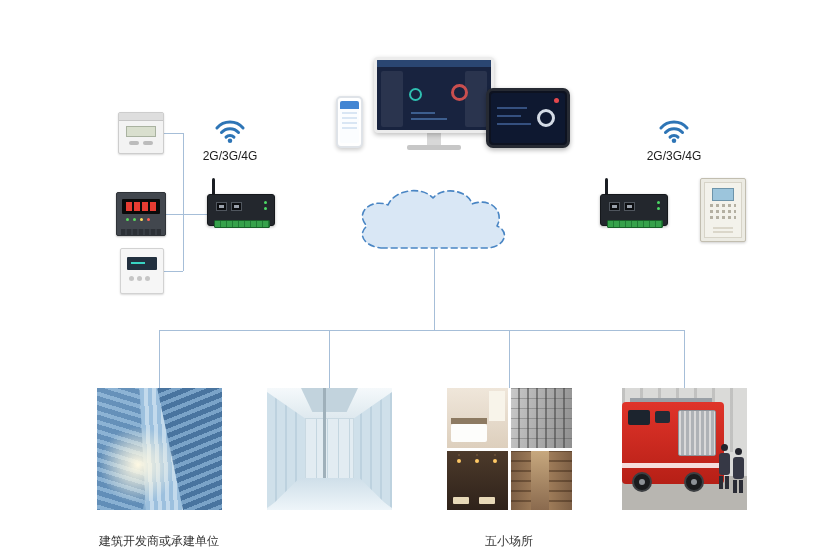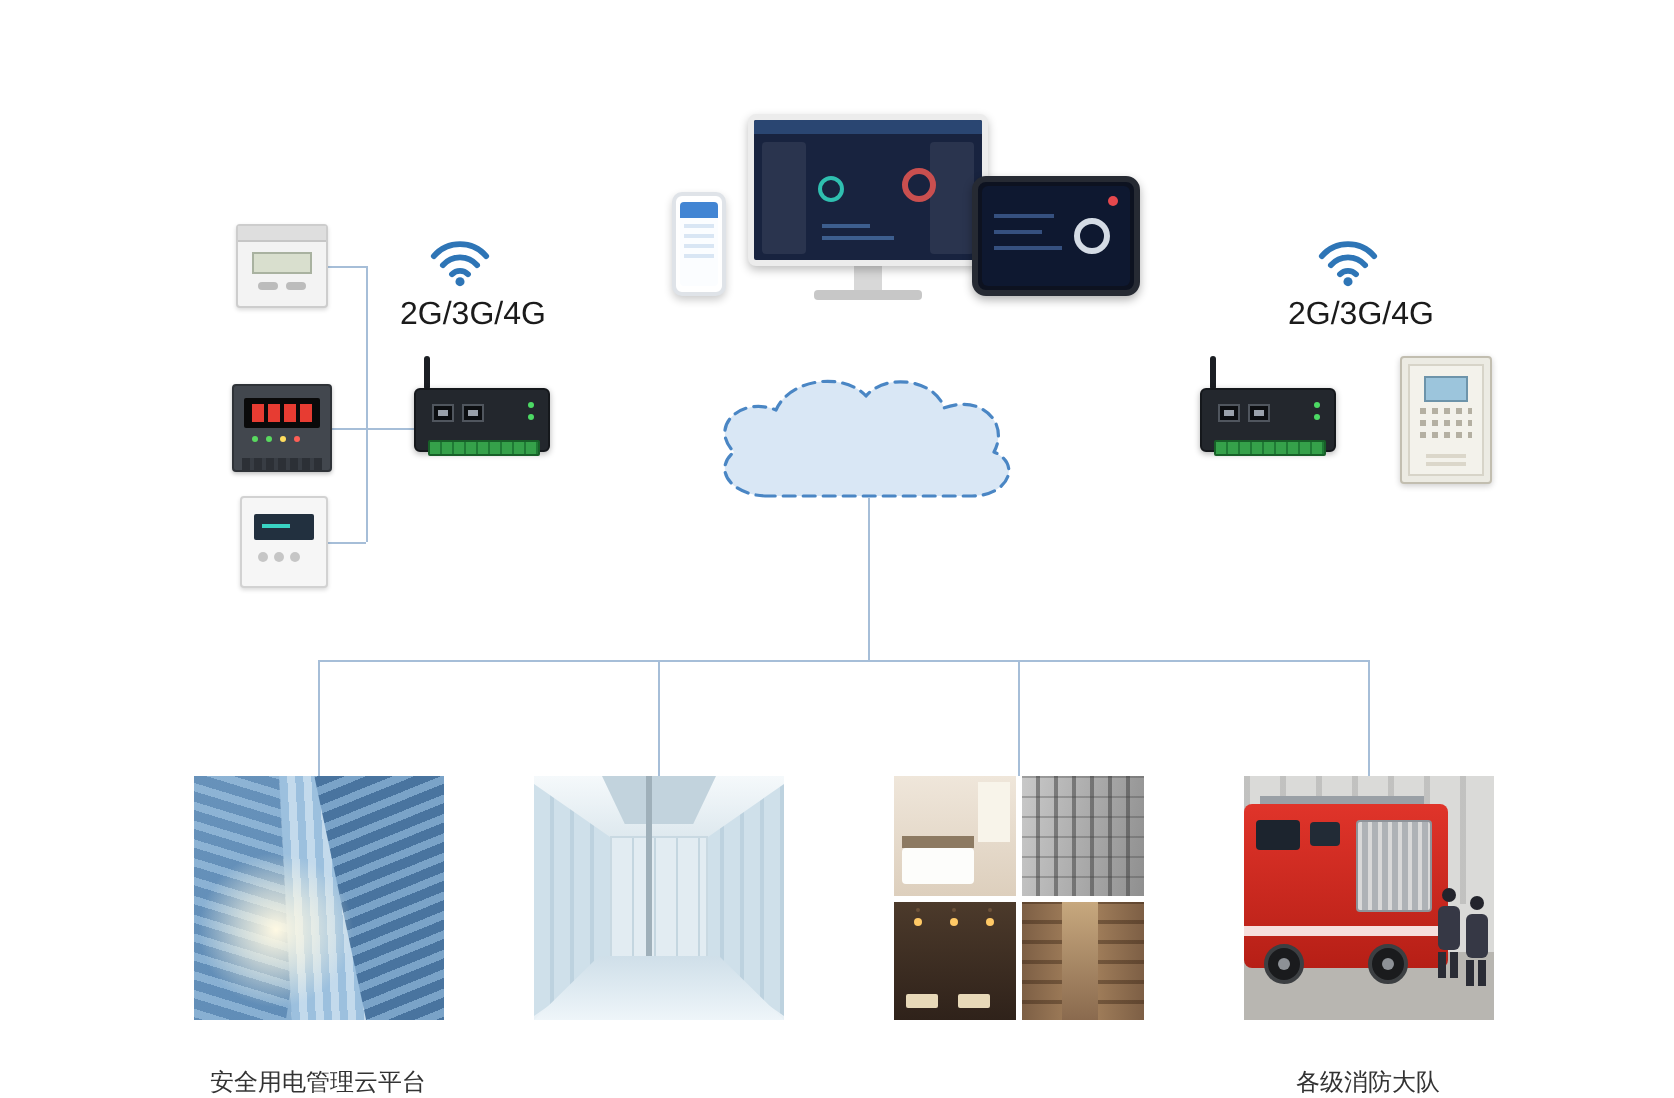--- a/index.html
+++ b/index.html
@@ -9,21 +9,21 @@
   
   .line{position:absolute;background:#a6bed8;}
 
   
   .cloud-svg{position:absolute;left:346px;top:182px;width:176px;height:86px;}
   .cloud-label{position:absolute;left:346px;top:223px;width:176px;text-align:center;
     font-size:13px;font-weight:bold;color:#16406e;letter-spacing:1px;}
 
   
   .wifi{position:absolute;width:32px;height:27px;}
-  .net-label{position:absolute;width:60px;text-align:center;font-size:16px;color:#1b1b1b;}
+  .net-label{position:absolute;width:60px;text-align:center;font-size:12px;color:#1b1b1b;}
 
   
   .monitor{position:absolute;left:374px;top:57px;width:120px;z-index:1;}
   .mon-screen{position:relative;width:120px;height:76px;background:#18233f;border:3px solid #ececec;
     border-radius:4px;box-shadow:0 2px 5px rgba(0,0,0,.25);overflow:hidden;}
   .scr-top{position:absolute;left:0;top:0;right:0;height:7px;background:#2a4672;}
   .scr-panel{position:absolute;background:rgba(255,255,255,.08);border-radius:2px;}
   .scr-ring{position:absolute;border-radius:50%;}
   .ring-teal{left:32px;top:28px;width:13px;height:13px;border:2px solid #2fbfb0;}
   .ring-red{left:74px;top:24px;width:17px;height:17px;border:3px solid #c94f4f;}
@@ -381,16 +381,16 @@
     <div class="ff" style="left:110px;top:60px">
       <div class="ff-head"></div>
       <div class="ff-body"></div>
       <div class="ff-legs">
           <i></i>
           <i></i>
         </div>
     </div>
   </div>
 
-  <div class="scene-label" style="left:74px">安全用电管理云平台</div>
-  <div class="scene-label" style="left:599px">各级消防大队</div>
+  <div class="scene-label" style="left:74px">建筑开发商或承建单位</div>
+  <div class="scene-label" style="left:424px">五小场所</div>
 
 </div>
 
 </body></html>

